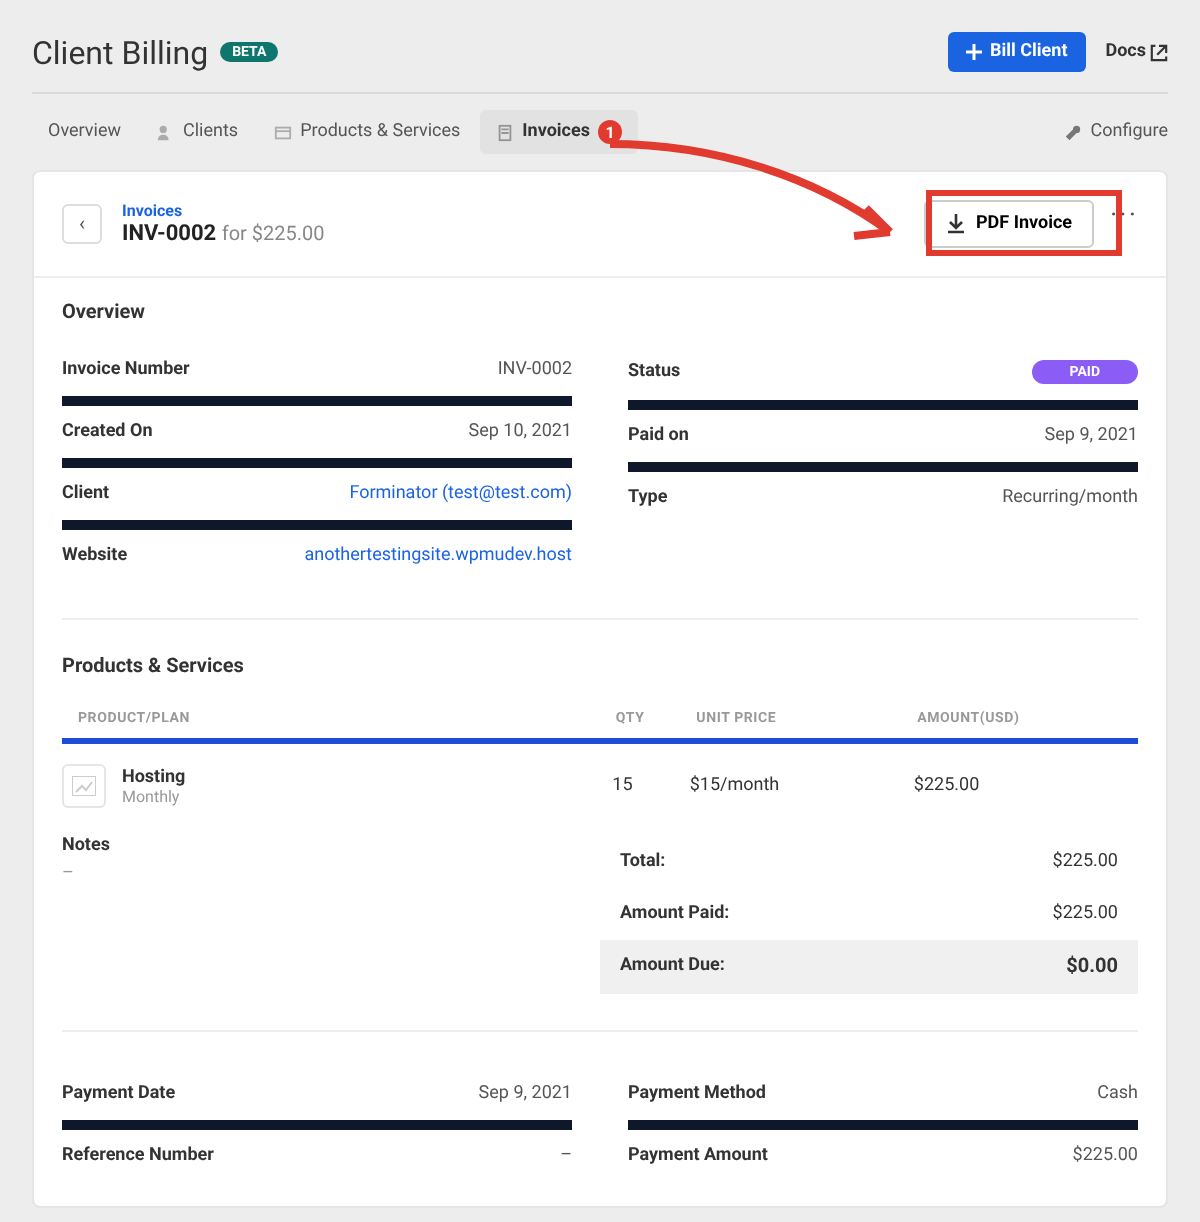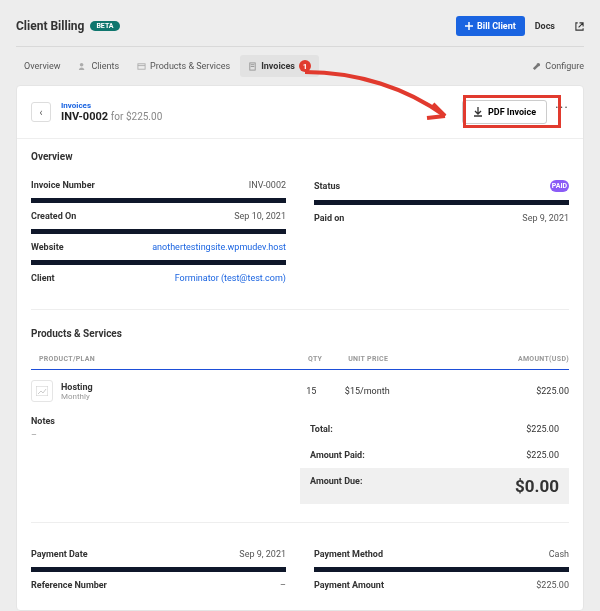--- a/index.html
+++ b/index.html
@@ -1,24 +1,24 @@
 <!DOCTYPE html>
 <html><head>
 <meta charset="utf-8">
 <style>
 *{box-sizing:border-box;margin:0;padding:0;font-family:-apple-system,BlinkMacSystemFont,"Segoe UI",Roboto,sans-serif}
 body{background:#ededed;font-size:11px;color:#333;width:600px;height:611px;overflow:hidden}
 .page{padding:10px 16px}
 .topbar{display:flex;align-items:center;justify-content:space-between;padding:6px 0 10px 0}
 .tl{display:flex;align-items:center;gap:6px}
-.h1{font-size:12px;font-weight:700}
+.h1{font-size:16px;font-weight:400}
 .beta{background:#0f766e;color:#fff;border-radius:8px;padding:1px 6px;font-size:7px;font-weight:700}
 .tr{display:flex;align-items:center;gap:10px}
 .bill-btn{background:#1a64e1;color:#fff;border:none;border-radius:3px;padding:5px 9px;font-size:9px;font-weight:700;cursor:pointer;display:flex;align-items:center;gap:4px}
-.docs{font-size:9px;font-weight:700;color:#333;display:flex;align-items:center;gap:20px;cursor:pointer}
+.docs{font-size:9px;font-weight:700;color:#333;display:flex;align-items:center;gap:2px;cursor:pointer}
 .rule{height:1px;background:#d9d9d9;margin-bottom:8px}
 .tabs{display:flex;align-items:center;justify-content:space-between;padding:0 0 8px 0}
 .tabs-l{display:flex;align-items:center;gap:2px}
 .tab{padding:5px 8px;font-size:9px;color:#555;cursor:pointer;display:flex;align-items:center;gap:4px}
 .tab svg{opacity:.55}
 .tab.active{background:#e2e2e2;border-radius:3px;font-weight:700;color:#333}
 .tab .count{background:#e13a2e;color:#fff;border-radius:50%;width:12px;height:12px;display:inline-flex;align-items:center;justify-content:center;font-size:8px;font-weight:700}
 .configure{font-size:9px;color:#555;cursor:pointer;display:flex;align-items:center;gap:4px}
 .card{background:#fff;border:1px solid #e5e5e5;border-radius:4px}
 .invhead{display:flex;align-items:center;justify-content:space-between;padding:14px 14px;border-bottom:1px solid #eee;position:relative}
@@ -36,39 +36,39 @@
 .sec-h{font-size:10px;font-weight:700;margin-bottom:10px}
 .grid2{display:flex}
 .col{flex:1}
 .row{display:flex;justify-content:space-between;align-items:center;padding:8px 0;border-bottom:5px solid #0f172a;font-size:9px}
 .row:last-child{border-bottom:none}
 .rk{font-weight:700;color:#333}
 .rv{color:#555}
 .rv.link{color:#1a64e1;cursor:pointer}
 .col:first-child{padding-right:14px}
 .col:last-child{padding-left:14px}
-.paid{background:#8b5cf6;color:#fff;border-radius:9px;padding:2px 2px;font-size:7px;font-weight:700}
-.phead{display:flex;align-items:center;font-size:7px;color:#999;font-weight:700;padding:6px 0;border-bottom:1px solid #1d4ed8;letter-spacing:.3px}
+.paid{background:#8b5cf6;color:#fff;border-radius:9px;padding:2px 19px;font-size:7px;font-weight:700}
+.phead{display:flex;align-items:center;font-size:7px;color:#999;font-weight:700;padding:6px 0;border-bottom:3px solid #1d4ed8;letter-spacing:.3px}
 .c1{flex:2.2}
 .c2{flex:.6;text-align:center}
 .c3{flex:1;text-align:left}
-.c4{flex:1;text-align:right}
+.c4{flex:1;text-align:left}
 .prow{display:flex;align-items:center;padding:10px 0;font-size:9px}
 .pimg{width:22px;height:22px;border:1px solid #e5e5e5;border-radius:3px;display:flex;align-items:center;justify-content:center;color:#bbb;margin-right:8px}
 .pname{font-weight:700;font-size:9px}
 .psub{font-size:8px;color:#999}
 .notes-tot{display:flex;padding-top:4px}
 .notes{flex:1}
 .notes .nh{font-size:9px;font-weight:700;margin-bottom:4px}
 .notes .nv{font-size:9px;color:#999}
 .tots{flex:1}
 .trow{display:flex;justify-content:space-between;padding:8px 10px;font-size:9px}
 .trow .tk{font-weight:700}
 .trow.due{background:#f0f0f0}
-.trow.due .tv{font-weight:700;font-size:17px}
+.trow.due .tv{font-weight:700;font-size:10px}
 .divider{height:1px;background:#eee;margin:6px 14px}
 </style>
 </head>
 <body>
 
 <div class="page">
   <div class="topbar">
     <div class="tl">
       <span class="h1">Client Billing</span>
       <span class="beta">BETA</span>
@@ -157,36 +157,40 @@
         <div class="col">
           <div class="row">
               <span class="rk">Invoice Number</span>
               <span class="rv">INV-0002</span>
             </div>
           <div class="row">
               <span class="rk">Created On</span>
               <span class="rv">Sep 10, 2021</span>
             </div>
           <div class="row">
+              <span class="rk">Client</span>
+              <span class="rv link">Forminator (test@test.com)</span>
+            </div>
+          <div class="row">
               <span class="rk">Website</span>
               <span class="rv link">anothertestingsite.wpmudev.host</span>
             </div>
-          <div class="row">
-              <span class="rk">Client</span>
-              <span class="rv link">Forminator (test@test.com)</span>
-            </div>
         </div>
         <div class="col">
           <div class="row">
               <span class="rk">Status</span>
               <span class="paid">PAID</span>
             </div>
           <div class="row">
               <span class="rk">Paid on</span>
               <span class="rv">Sep 9, 2021</span>
+            </div>
+          <div class="row">
+              <span class="rk">Type</span>
+              <span class="rv">Recurring/month</span>
             </div>
         </div>
       </div>
     </div>
 
     <div class="divider"></div>
 
     <div class="section">
       <div class="sec-h">Products &amp; Services</div>
       <div class="phead">

